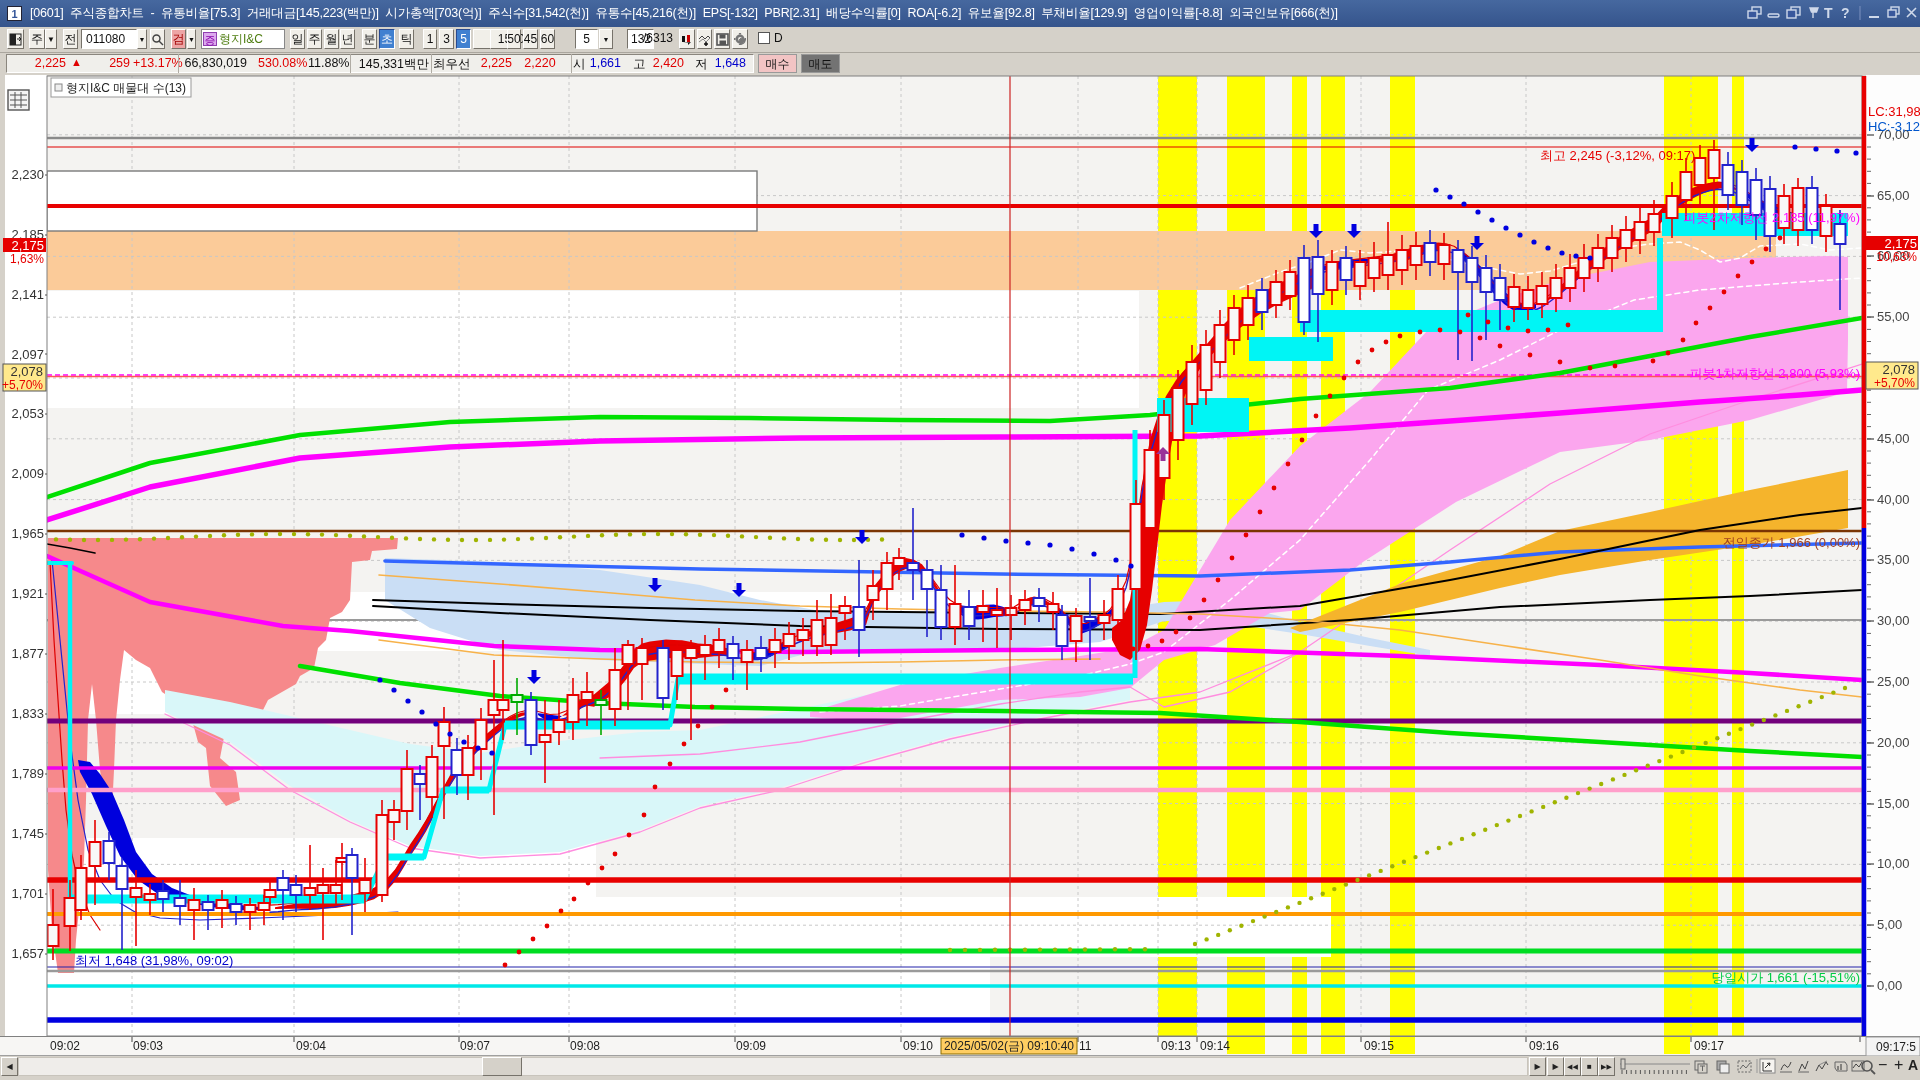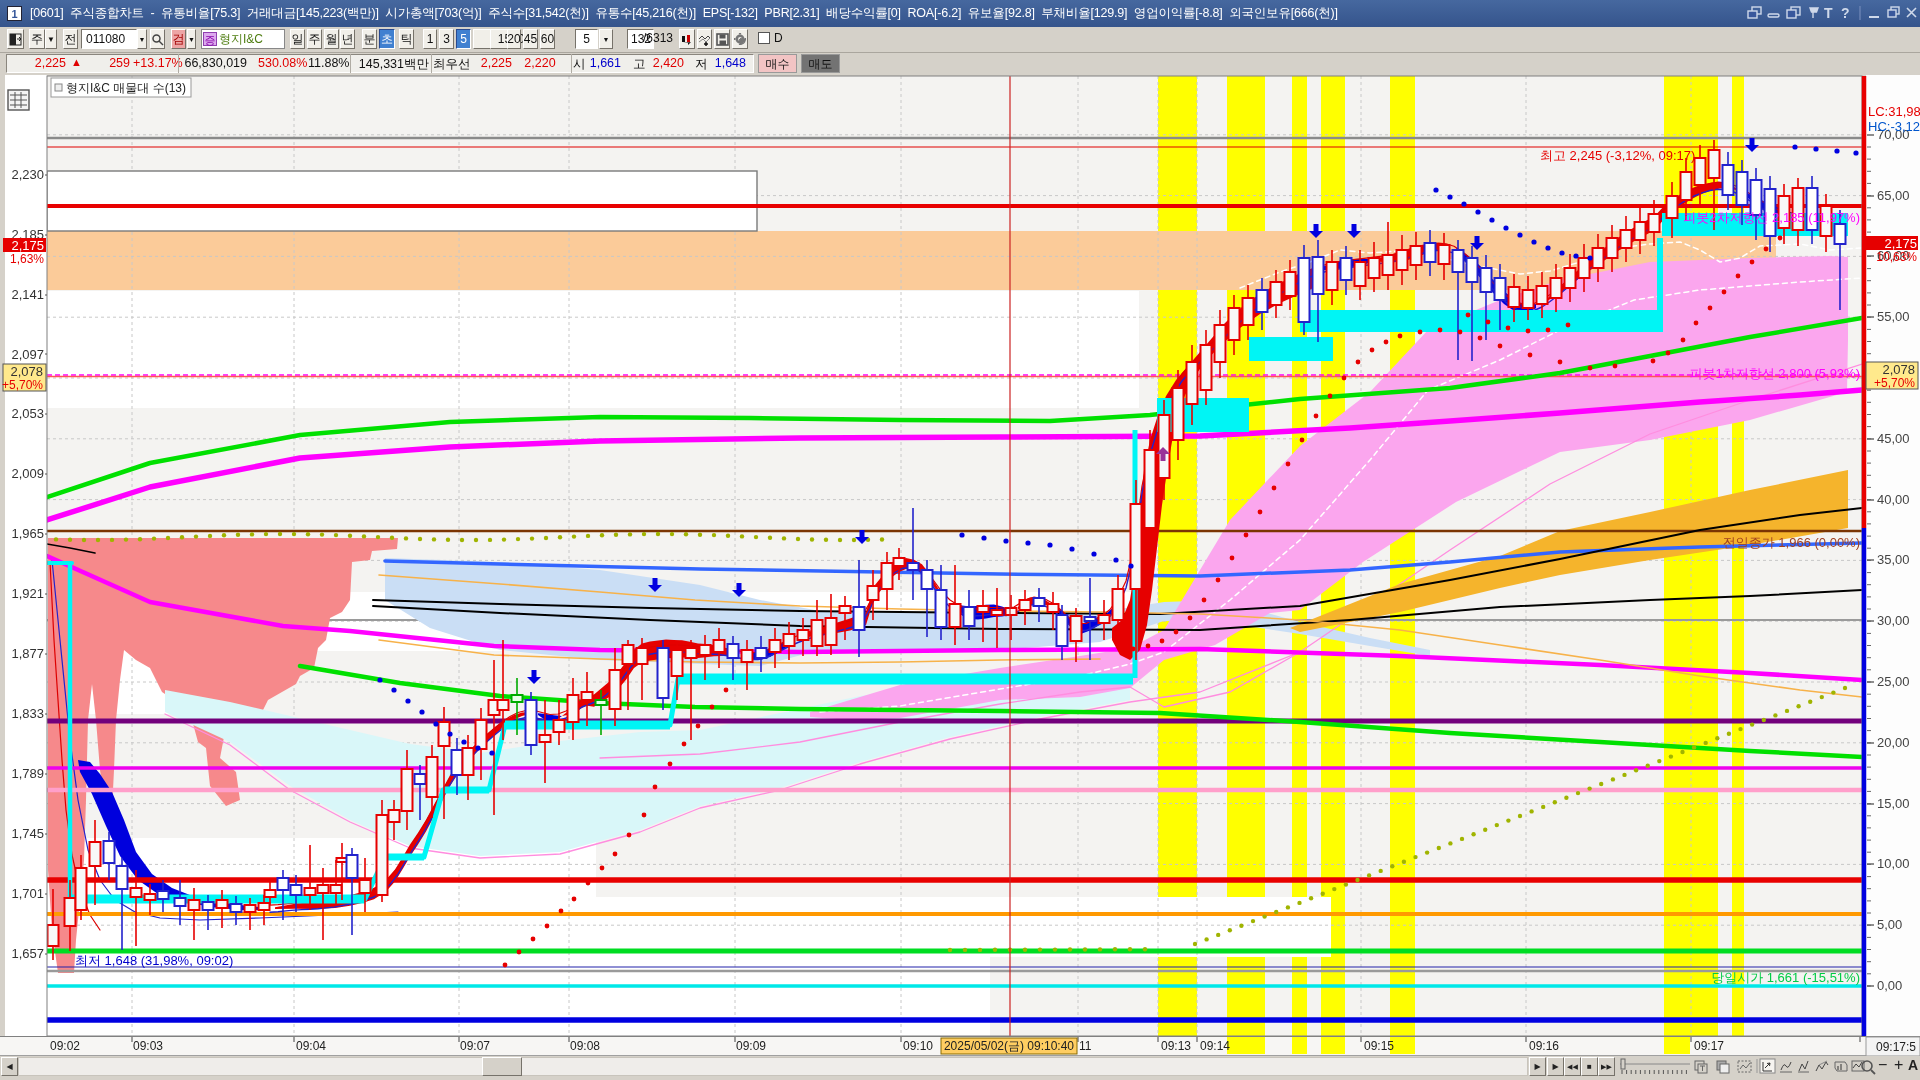--- a/index.html
+++ b/index.html
@@ -65,21 +65,21 @@
     <span class="tb" style="left:307px;width:15px;font-size:12px;">주</span>
     <span class="tb" style="left:324px;width:15px;font-size:12px;">월</span>
     <span class="tb" style="left:340px;width:15px;font-size:12px;">년</span>
     <span class="tb" style="left:362px;width:15px;font-size:12px;">분</span>
     <span class="tb" style="left:399px;width:15px;font-size:12px;">틱</span>
     <span class="tb tbs" style="left:379px;width:16px;font-size:12px;">초</span>
     <span class="tb" style="left:423px;width:14px;font-size:12px;">1</span>
     <span class="tb" style="left:439px;width:15px;font-size:12px;">3</span>
     <span class="tb" style="left:473px;width:15px;font-size:12px;padding-left:44px;">10</span>
     <span class="tb" style="left:490px;width:29px;font-size:12px;">15</span>
-    <span class="tb" style="left:507px;width:14px;font-size:12px;">20</span>
+    <span class="tb" style="left:507px;width:14px;font-size:12px;">50</span>
     <span class="tb" style="left:523px;width:15px;font-size:12px;">45</span>
     <span class="tb" style="left:540px;width:15px;font-size:12px;">60</span>
     <span class="tb tbs" style="left:456px;width:15px;font-size:12px;">5</span>
     <span class="inp" style="left:575px;width:23px;justify-content:center;">5</span>
     <span class="tb" style="left:599px;width:14px;font-size:7px;">▼</span>
     <span class="inp" style="left:614px;width:27px;justify-content:flex-end;padding-right:2px;margin-left:13px;">132</span>
     <span style="position:absolute;left:643px;top:4px;font-size:12px;color:#111;">/6313</span>
     <span class="tb" style="left:679px;width:16px;">
       <svg width="13" height="13">
         <rect x="1" y="3" width="3" height="6" fill="#111"></rect>

